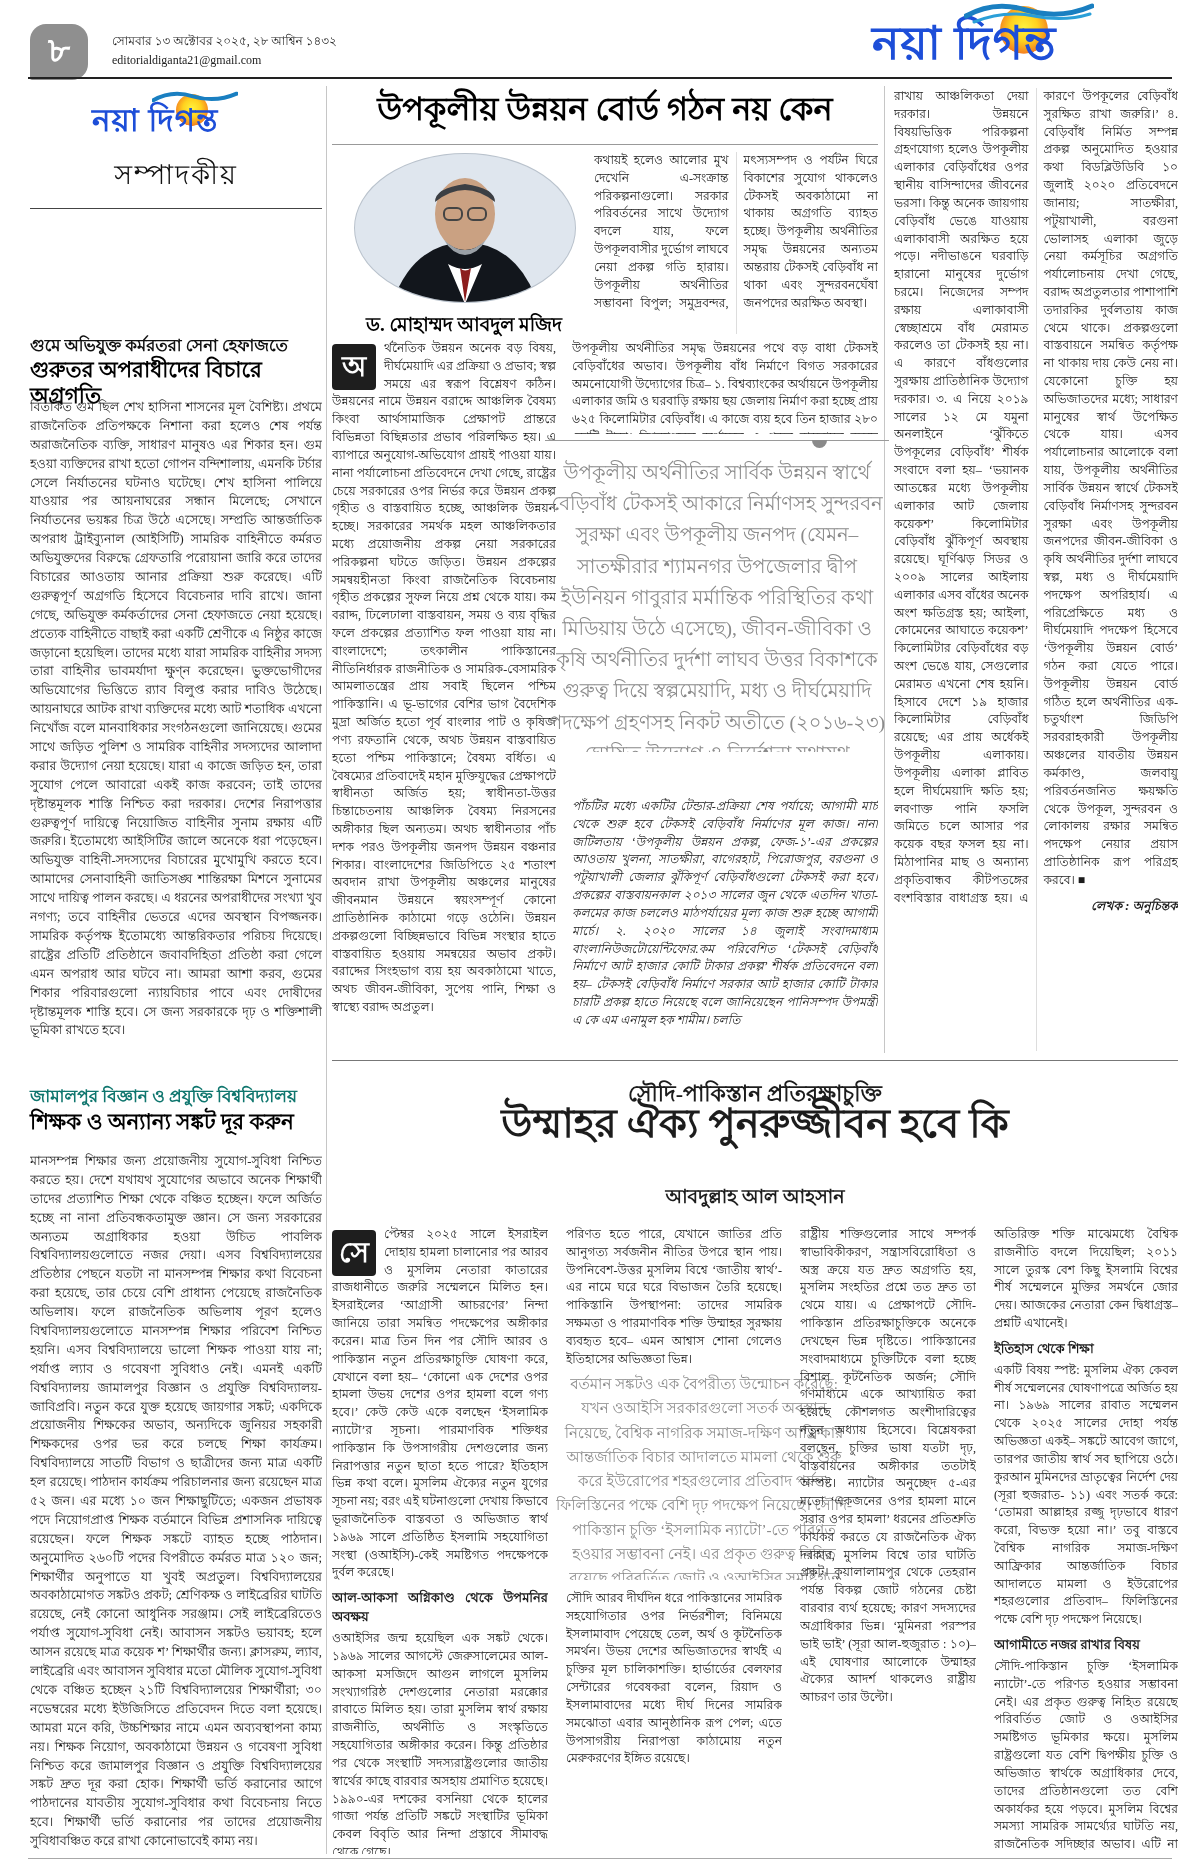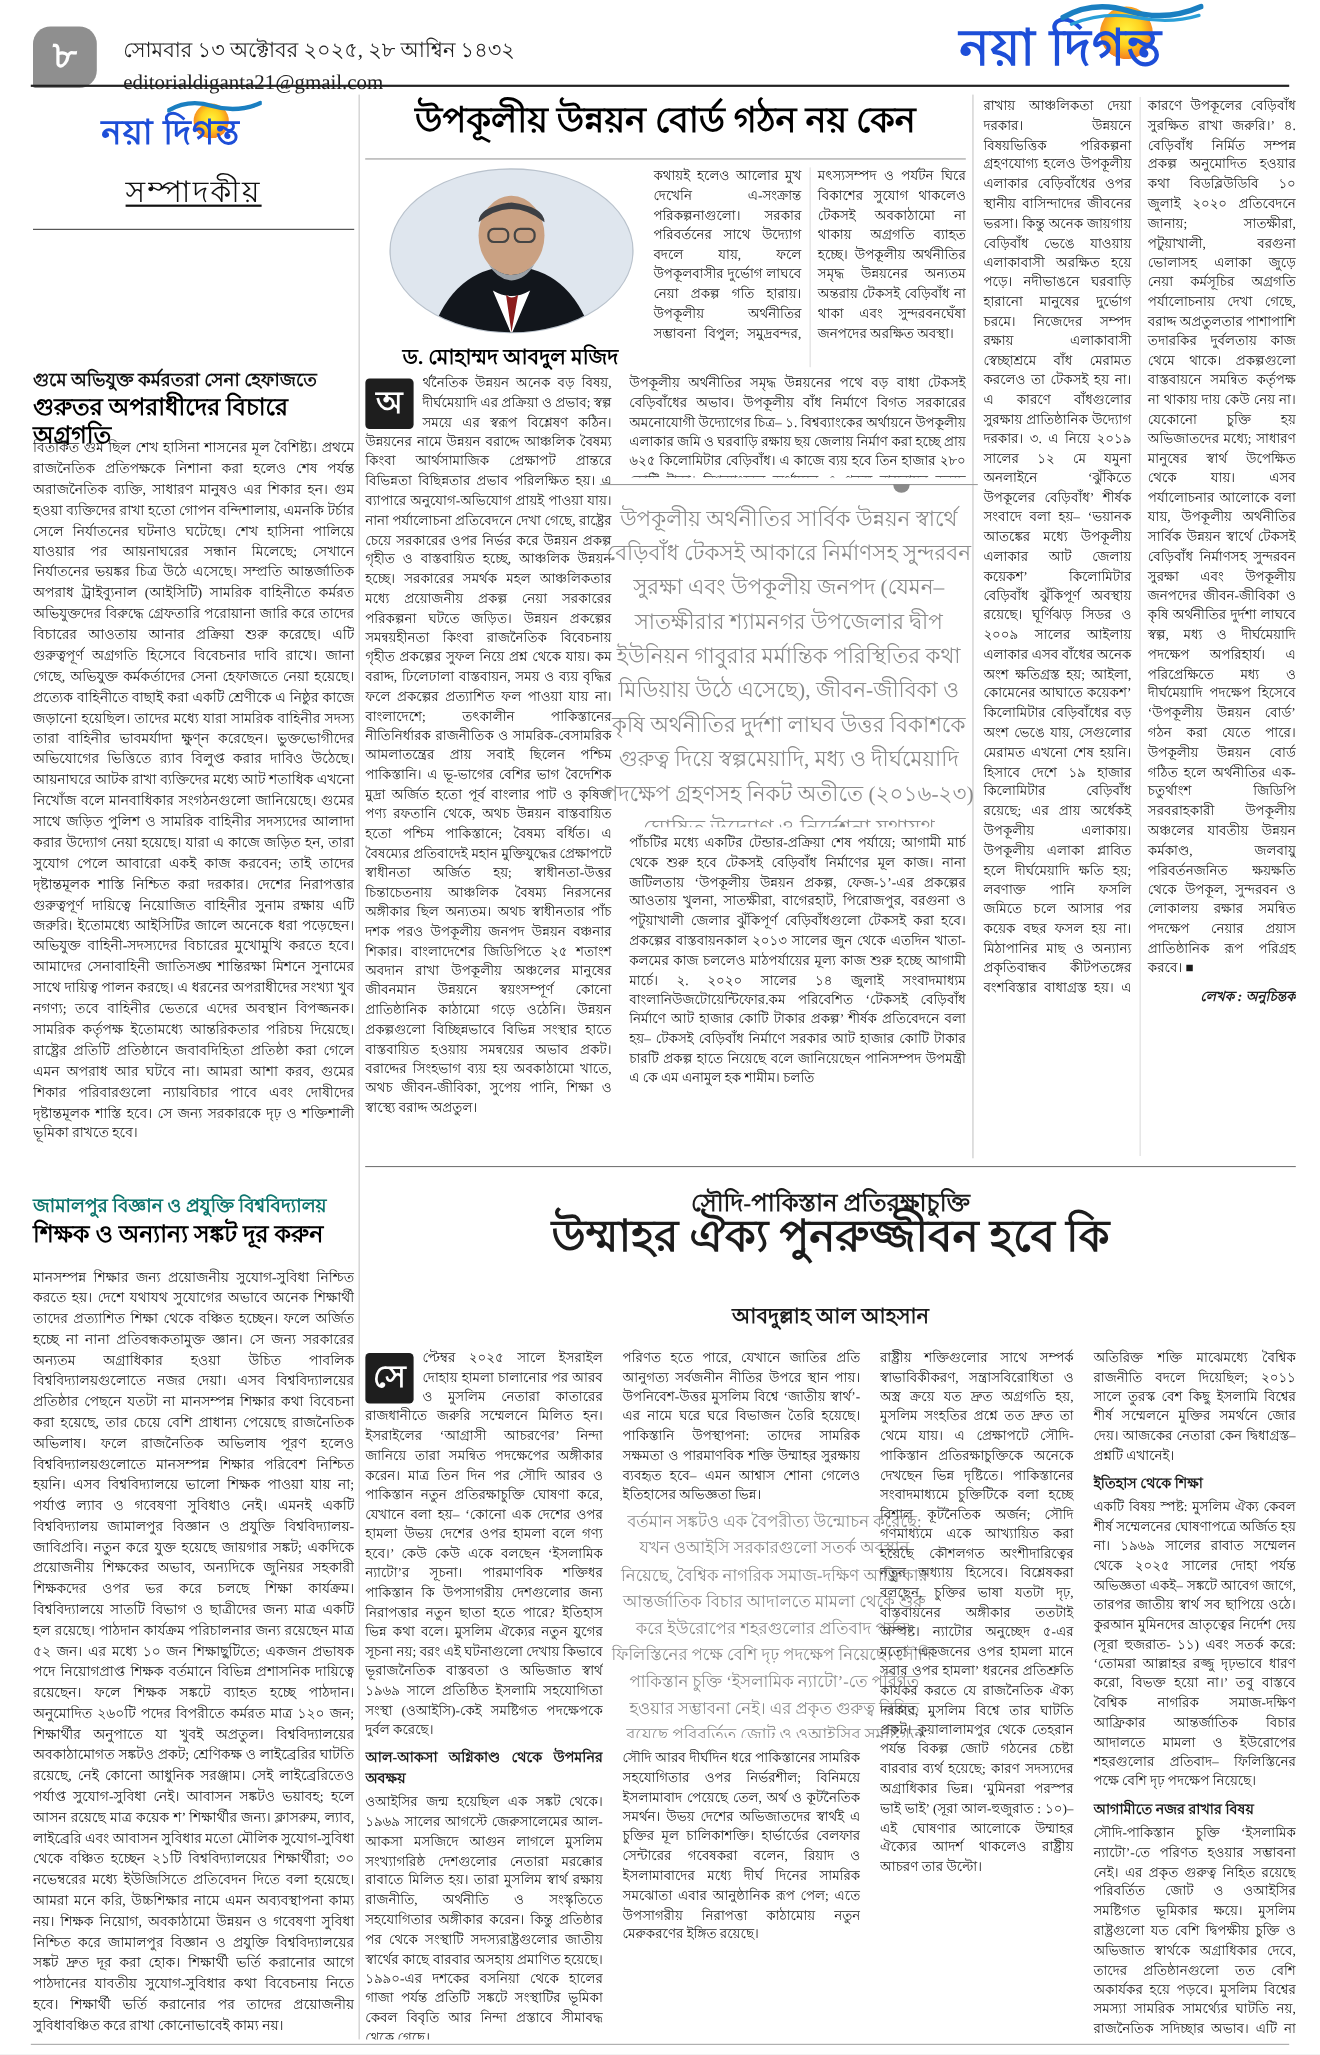--- a/index.html
+++ b/index.html
@@ -4,28 +4,28 @@
 <style>
   html,body{margin:0;padding:0;background:#dedede;}
   #page{position:relative;width:1200px;height:1868px;margin:0 auto;background:#ffffff;
         font-family:"Liberation Serif","DejaVu Serif",serif;color:#1c1c1c;overflow:hidden;}
   .abs{position:absolute;}
   .rule{background:#222;}
   .vrule{background:#c6c6c6;}
   
   .pagenum{background:#8f8f8f;color:#fff;border-radius:16px 16px 16px 2px;
            display:flex;align-items:center;justify-content:center;font-size:34px;font-weight:bold;}
-  .dateline{font-size:19px;line-height:1.55;color:#222;}
+  .dateline{font-size:12px;line-height:1.55;color:#222;}
   .masthead{font-weight:bold;letter-spacing:1px;color:#1d4ed8;white-space:nowrap;}
   .masthead .mtext{position:relative;z-index:2;}
   .sun{position:absolute;border-radius:50%;z-index:1;
        background:radial-gradient(circle at 50% 45%, #fff23d 0%, #ffd21f 38%, #f58220 72%, rgba(245,130,32,0) 74%);}
   .waves{position:absolute;z-index:3;}
   
-  .section-label{font-size:27px;text-align:center;letter-spacing:2px;color:#111;text-decoration:underline;}
+  .section-label{font-size:27px;text-align:center;letter-spacing:2px;color:#111;}
   .kicker{font-weight:bold;font-size:16.5px;line-height:1.25;color:#111;}
   .kicker2{font-weight:bold;font-size:17px;line-height:1.25;color:#0f766e;}
   .edhead{font-weight:bold;font-size:21.5px;line-height:1.2;color:#000;}
   .btxt{font-size:12.6px;line-height:1.5;text-align:justify;overflow:hidden;}
   .btxt p{margin:0 0 7px 0;}
   .small{font-size:12.2px;line-height:1.46;}
   .cols2{column-count:2;column-gap:15px;column-rule:1px solid #dddddd;}
   
   .mainhead{font-weight:bold;font-size:32px;line-height:1.2;text-align:center;color:#000;}
   .authname{font-weight:bold;font-size:19px;text-align:center;color:#000;}
@@ -132,21 +132,21 @@
     <p>উপকূলীয় অর্থনীতির সমৃদ্ধ উন্নয়নের পথে বড় বাধা টেকসই বেড়িবাঁধের অভাব। উপকূলীয় বাঁধ নির্মাণে বিগত সরকারের অমনোযোগী উদ্যোগের চিত্র– ১. বিশ্বব্যাংকের অর্থায়নে উপকূলীয় এলাকার জমি ও ঘরবাড়ি রক্ষায় ছয় জেলায় নির্মাণ করা হচ্ছে প্রায় ৬২৫ কিলোমিটার বেড়িবাঁধ। এ কাজে ব্যয় হবে তিন হাজার ২৮০ কোটি টাকা। বিশ্বব্যাংকের অর্থায়নে এ প্রকল্প বাস্তবায়ন করছে বাংলাদেশ পানি উন্নয়ন বোর্ড। এ প্রকল্পের তিন প্যাকেজের কাজ পেয়েছে বিদেশী প্রতিষ্ঠান।</p>
   </div>
 
   <div class="abs pullq" style="left:545px;top:440px;width:344px;height:312px;overflow:hidden;">
     <div class="qrule">
       <span class="qdot"></span>
     </div>
     <div class="qtext1">উপকূলীয় অর্থনীতির সার্বিক উন্নয়ন স্বার্থে বেড়িবাঁধ টেকসই আকারে নির্মাণসহ সুন্দরবন সুরক্ষা এবং উপকূলীয় জনপদ (যেমন– সাতক্ষীরার শ্যামনগর উপজেলার দ্বীপ ইউনিয়ন গাবুরার মর্মান্তিক পরিস্থিতির কথা মিডিয়ায় উঠে এসেছে), জীবন-জীবিকা ও কৃষি অর্থনীতির দুর্দশা লাঘব উত্তর বিকাশকে গুরুত্ব দিয়ে স্বল্পমেয়াদি, মধ্য ও দীর্ঘমেয়াদি পদক্ষেপ গ্রহণসহ নিকট অতীতে (২০১৬-২৩) ঘোষিত উদ্যোগ ও নির্দেশনা যথাযথ বাস্তবায়নের ওপর কড়া নজরদারি, আগামীতে বিশেষ বরাদ্দ দান ও তা ব্যয়ে বাস্তবায়নে দায়িত্বশীলতা নিশ্চিত করা হবে জুলাই চব্বিশের বৈষম্যবিরোধী আন্দোলনের আত্মত্যাগের কাছে দৃঢ় অঙ্গীকার ও তাদের প্রতি সম্মান জানানো। এ পরিপ্রেক্ষিতে মধ্য ও দীর্ঘমেয়াদি পদক্ষেপ হিসেবে ‘উপকূলীয় উন্নয়ন বোর্ড’ গঠন করা। উপকূলীয় উন্নয়ন বোর্ড গঠিত হলে অর্থনীতির এক-চতুর্থাংশ জিডিপি সরবরাহকারী উপকূলীয় অঞ্চলের যাবতীয় উন্নয়ন কর্মকাণ্ড, জলবায়ু পরিবর্তনজনিত ক্ষয়ক্ষতি থেকে উপকূল, সুন্দরবন ও লোকালয় রক্ষার সমন্বিত পদক্ষেপ নেয়ার প্রয়াস প্রাতিষ্ঠানিক রূপ পরিগ্রহ করবে</div>
   </div>
 
-  <div class="abs btxt small" style="left:572px;top:758px;width:306px;height:294px;">
+  <div class="abs btxt small" style="left:572px;top:798px;width:306px;height:294px;font-style:italic;">
     <p>পাঁচটির মধ্যে একটির টেন্ডার-প্রক্রিয়া শেষ পর্যায়ে; আগামী মার্চ থেকে শুরু হবে টেকসই বেড়িবাঁধ নির্মাণের মূল কাজ। নানা জটিলতায় ‘উপকূলীয় উন্নয়ন প্রকল্প, ফেজ-১’-এর প্রকল্পের আওতায় খুলনা, সাতক্ষীরা, বাগেরহাট, পিরোজপুর, বরগুনা ও পটুয়াখালী জেলার ঝুঁকিপূর্ণ বেড়িবাঁধগুলো টেকসই করা হবে। প্রকল্পের বাস্তবায়নকাল ২০১৩ সালের জুন থেকে এতদিন খাতা-কলমের কাজ চললেও মাঠপর্যায়ের মূল্য কাজ শুরু হচ্ছে আগামী মার্চে। ২. ২০২০ সালের ১৪ জুলাই সংবাদমাধ্যম বাংলানিউজটোয়েন্টিফোর.কম পরিবেশিত ‘টেকসই বেড়িবাঁধ নির্মাণে আট হাজার কোটি টাকার প্রকল্প’ শীর্ষক প্রতিবেদনে বলা হয়– টেকসই বেড়িবাঁধ নির্মাণে সরকার আট হাজার কোটি টাকার চারটি প্রকল্প হাতে নিয়েছে বলে জানিয়েছেন পানিসম্পদ উপমন্ত্রী এ কে এম এনামুল হক শামীম। চলতি</p>
   </div>
 
   <div class="abs btxt small cols2" style="left:894px;top:88px;width:284px;height:963px;">
     <p>রাখায় আঞ্চলিকতা দেয়া দরকার। উন্নয়নে বিষয়ভিত্তিক পরিকল্পনা গ্রহণযোগ্য হলেও উপকূলীয় এলাকার বেড়িবাঁধের ওপর স্থানীয় বাসিন্দাদের জীবনের ভরসা। কিন্তু অনেক জায়গায় বেড়িবাঁধ ভেঙে যাওয়ায় এলাকাবাসী অরক্ষিত হয়ে পড়ে। নদীভাঙনে ঘরবাড়ি হারানো মানুষের দুর্ভোগ চরমে। নিজেদের সম্পদ রক্ষায় এলাকাবাসী স্বেচ্ছাশ্রমে বাঁধ মেরামত করলেও তা টেকসই হয় না। এ কারণে বাঁধগুলোর সুরক্ষায় প্রাতিষ্ঠানিক উদ্যোগ দরকার। ৩. এ নিয়ে ২০১৯ সালের ১২ মে যমুনা অনলাইনে ‘ঝুঁকিতে উপকূলের বেড়িবাঁধ’ শীর্ষক সংবাদে বলা হয়– ‘ভয়ানক আতঙ্কের মধ্যে উপকূলীয় এলাকার আট জেলায় কয়েকশ’ কিলোমিটার বেড়িবাঁধ ঝুঁকিপূর্ণ অবস্থায় রয়েছে। ঘূর্ণিঝড় সিডর ও ২০০৯ সালের আইলায় এলাকার এসব বাঁধের অনেক অংশ ক্ষতিগ্রস্ত হয়; আইলা, কোমেনের আঘাতে কয়েকশ’ কিলোমিটার বেড়িবাঁধের বড় অংশ ভেঙে যায়, সেগুলোর মেরামত এখনো শেষ হয়নি। হিসাবে দেশে ১৯ হাজার কিলোমিটার বেড়িবাঁধ রয়েছে; এর প্রায় অর্ধেকই উপকূলীয় এলাকায়। উপকূলীয় এলাকা প্লাবিত হলে দীর্ঘমেয়াদি ক্ষতি হয়; লবণাক্ত পানি ফসলি জমিতে চলে আসার পর কয়েক বছর ফসল হয় না। মিঠাপানির মাছ ও অন্যান্য প্রকৃতিবান্ধব কীটপতঙ্গের বংশবিস্তার বাধাগ্রস্ত হয়। এ কারণে উপকূলের বেড়িবাঁধ সুরক্ষিত রাখা জরুরি।’ ৪. বেড়িবাঁধ নির্মিত সম্পন্ন প্রকল্প অনুমোদিত হওয়ার কথা বিডব্লিউডিবি ১০ জুলাই ২০২০ প্রতিবেদনে জানায়; সাতক্ষীরা, পটুয়াখালী, বরগুনা ভোলাসহ এলাকা জুড়ে নেয়া কর্মসূচির অগ্রগতি পর্যালোচনায় দেখা গেছে, বরাদ্দ অপ্রতুলতার পাশাপাশি তদারকির দুর্বলতায় কাজ থেমে থাকে। প্রকল্পগুলো বাস্তবায়নে সমন্বিত কর্তৃপক্ষ না থাকায় দায় কেউ নেয় না। যেকোনো চুক্তি হয় অভিজাতদের মধ্যে; সাধারণ মানুষের স্বার্থ উপেক্ষিত থেকে যায়। এসব পর্যালোচনার আলোকে বলা যায়, উপকূলীয় অর্থনীতির সার্বিক উন্নয়ন স্বার্থে টেকসই বেড়িবাঁধ নির্মাণসহ সুন্দরবন সুরক্ষা এবং উপকূলীয় জনপদের জীবন-জীবিকা ও কৃষি অর্থনীতির দুর্দশা লাঘবে স্বল্প, মধ্য ও দীর্ঘমেয়াদি পদক্ষেপ অপরিহার্য। এ পরিপ্রেক্ষিতে মধ্য ও দীর্ঘমেয়াদি পদক্ষেপ হিসেবে ‘উপকূলীয় উন্নয়ন বোর্ড’ গঠন করা যেতে পারে। উপকূলীয় উন্নয়ন বোর্ড গঠিত হলে অর্থনীতির এক-চতুর্থাংশ জিডিপি সরবরাহকারী উপকূলীয় অঞ্চলের যাবতীয় উন্নয়ন কর্মকাণ্ড, জলবায়ু পরিবর্তনজনিত ক্ষয়ক্ষতি থেকে উপকূল, সুন্দরবন ও লোকালয় রক্ষার সমন্বিত পদক্ষেপ নেয়ার প্রয়াস প্রাতিষ্ঠানিক রূপ পরিগ্রহ করবে। ■</p>
     <p class="credit">লেখক : অনুচিন্তক</p>
   </div>
 
   <div class="abs" style="left:332px;top:1060px;width:846px;height:1px;background:#777;"></div>
   <div class="abs skicker" style="left:332px;top:1076px;width:846px;">সৌদি-পাকিস্তান প্রতিরক্ষাচুক্তি</div>

